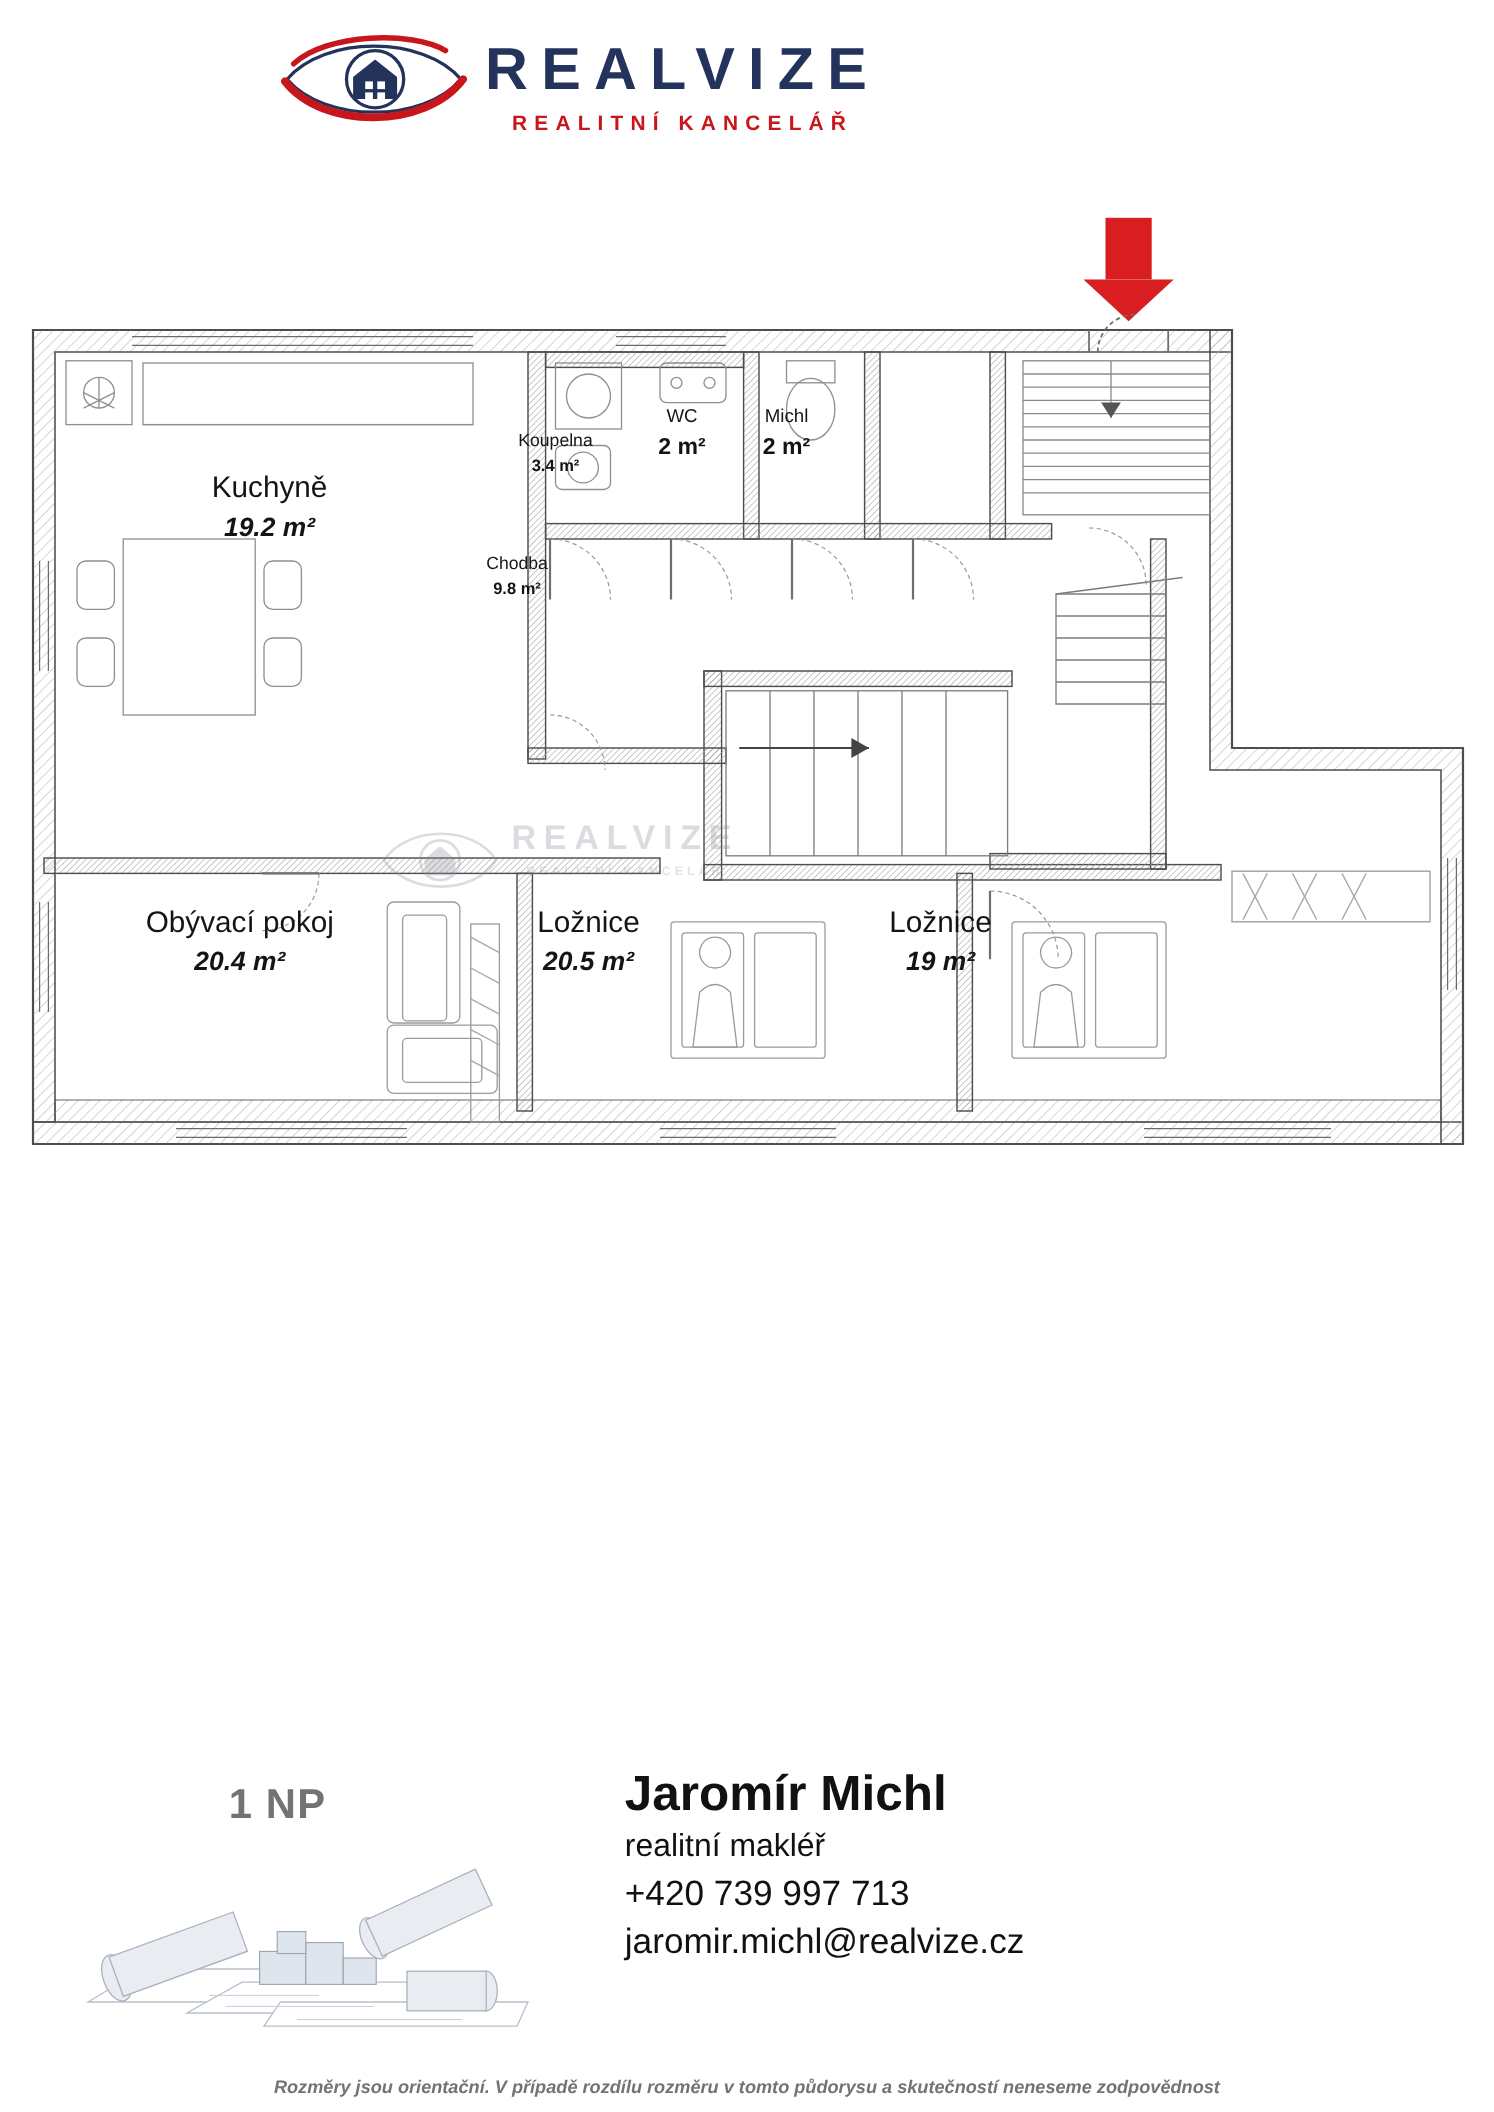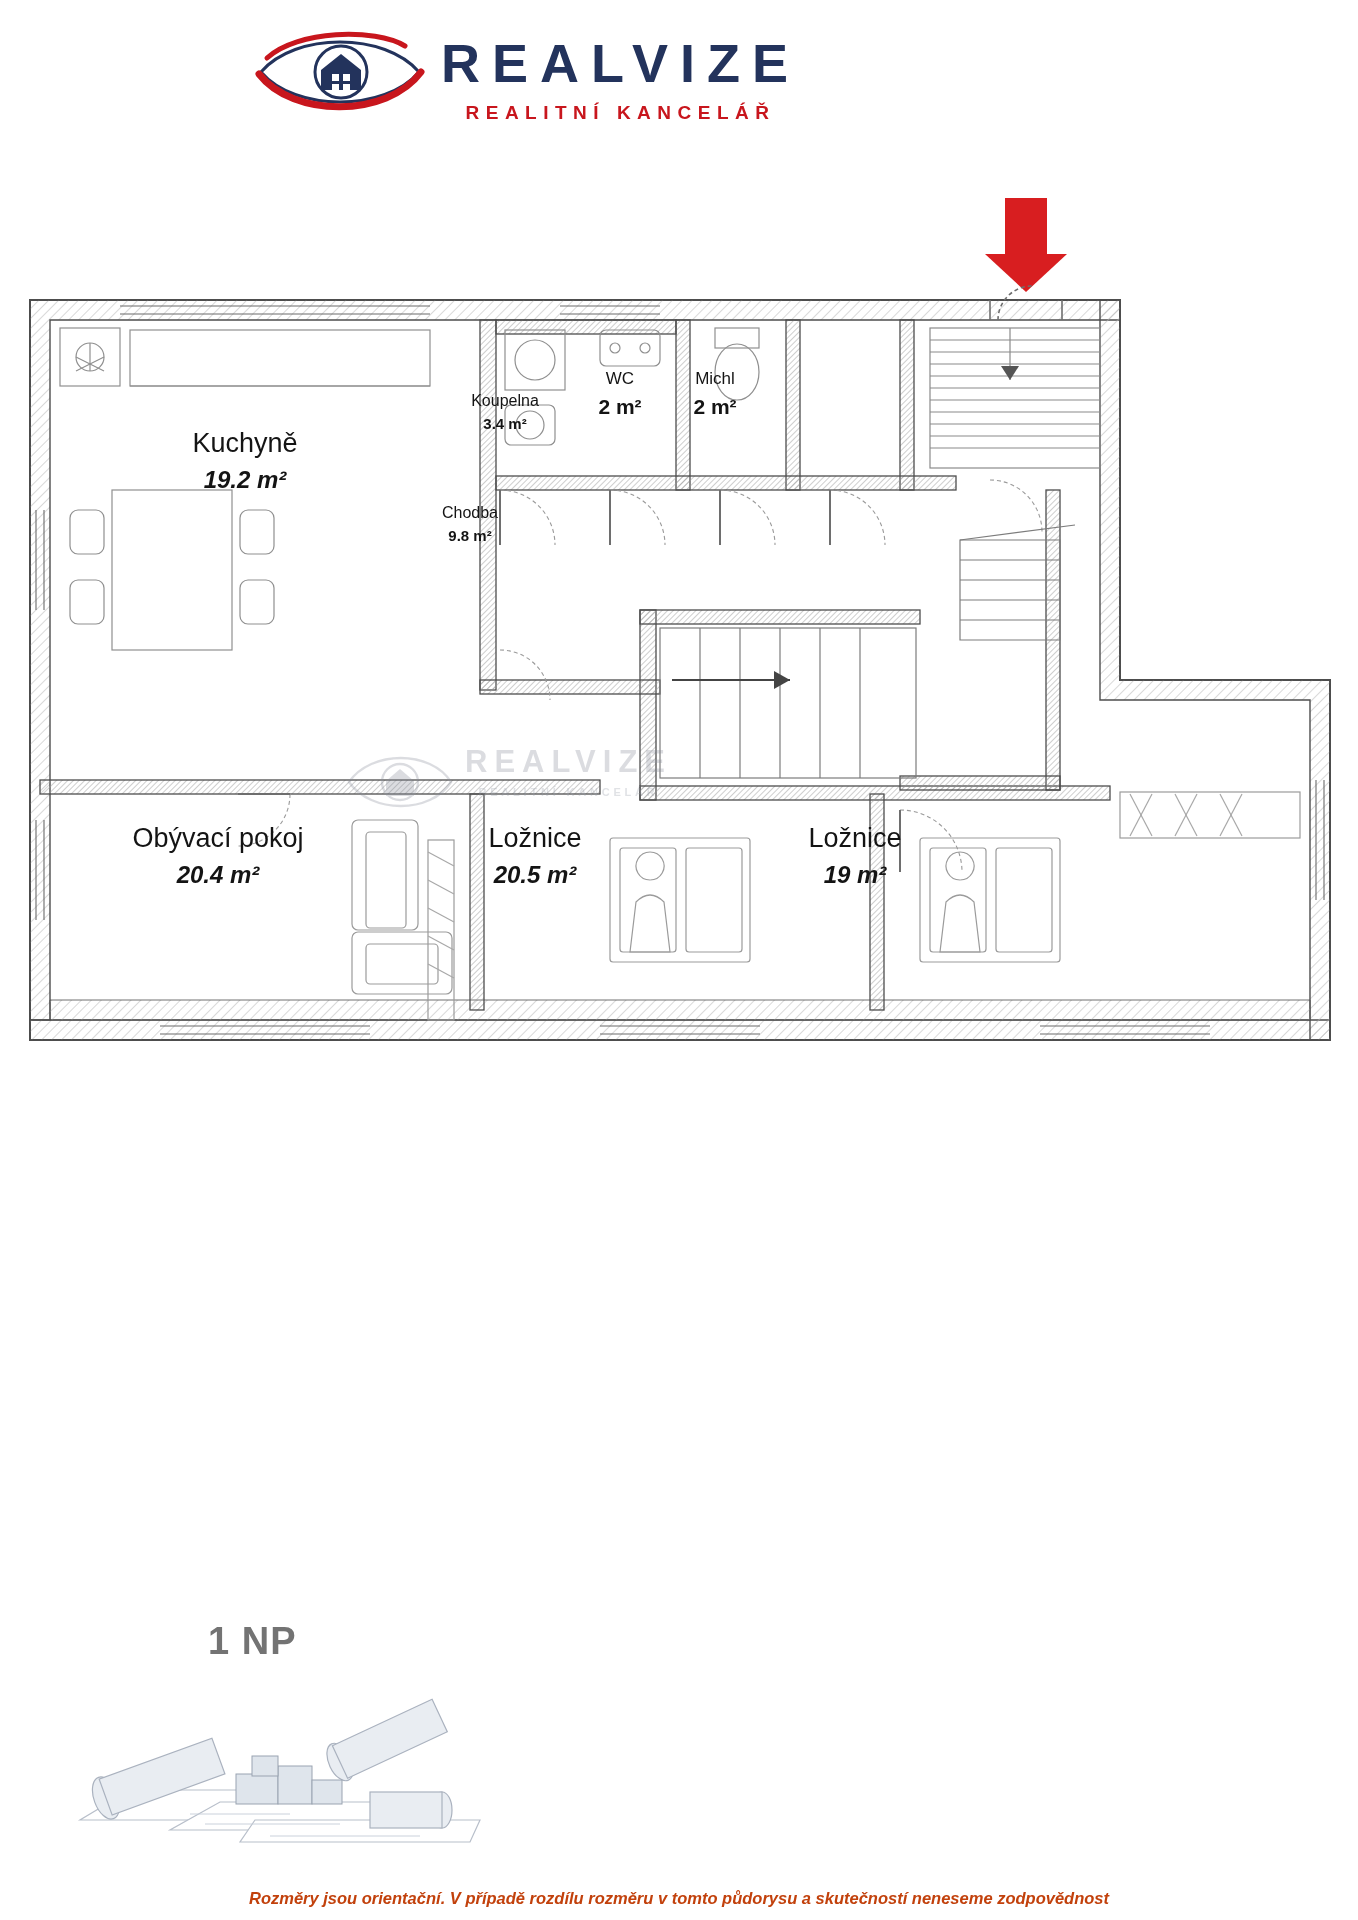--- a/index.html
+++ b/index.html
@@ -163,21 +163,21 @@
     font-size: 32px;
     color: #111;
     margin-top: 6px;
   }
   .disclaimer {
     position: absolute;
     left: 0;
     bottom: 12px;
     width: 100%;
     text-align: center;
-    color: #c2410c;
+    color: #737373;
     font-size: 16.5px;
     font-weight: bold;
     font-style: italic;
   }
 </style>
 </head>
 <body>
 
 <div class="header">
   <div class="logo-wrap">
@@ -484,15 +484,21 @@
         <rect x="212" y="86" width="26" height="20"></rect>
       </g>
       <g stroke="#c4ccd7" stroke-width="0.9" fill="none">
         <line x1="150" y1="144" x2="250" y2="144"></line>
         <line x1="165" y1="154" x2="300" y2="154"></line>
         <line x1="230" y1="166" x2="380" y2="166"></line>
       </g>
     </svg>
   </div>
 
+  <div class="contact">
+    <div class="contact-name">Jaromír Michl</div>
+    <div class="contact-role">realitní makléř</div>
+    <div class="contact-phone">+420 739 997 713</div>
+    <div class="contact-mail">jaromir.michl@realvize.cz</div>
+  </div>
 
   <div class="disclaimer">Rozměry jsou orientační. V případě rozdílu rozměru v tomto půdorysu a skutečností neneseme zodpovědnost</div>
 </div>
 
 </body></html>

